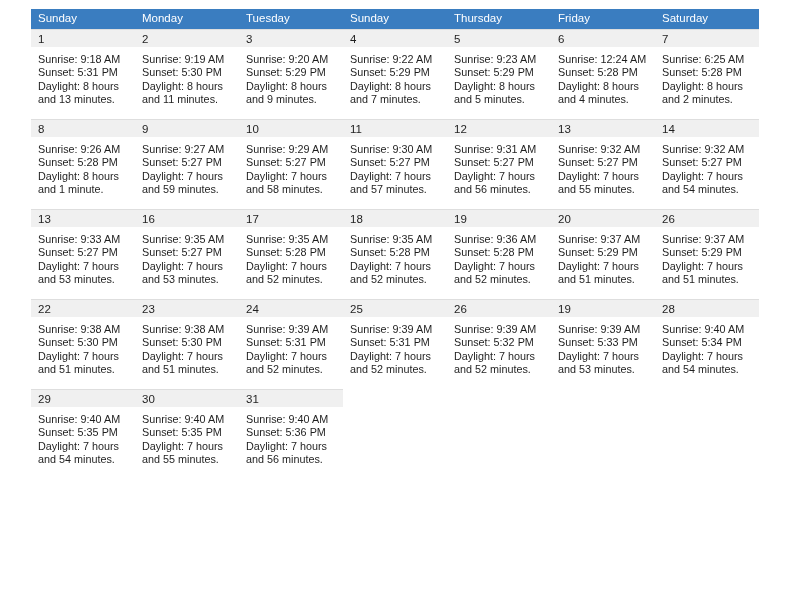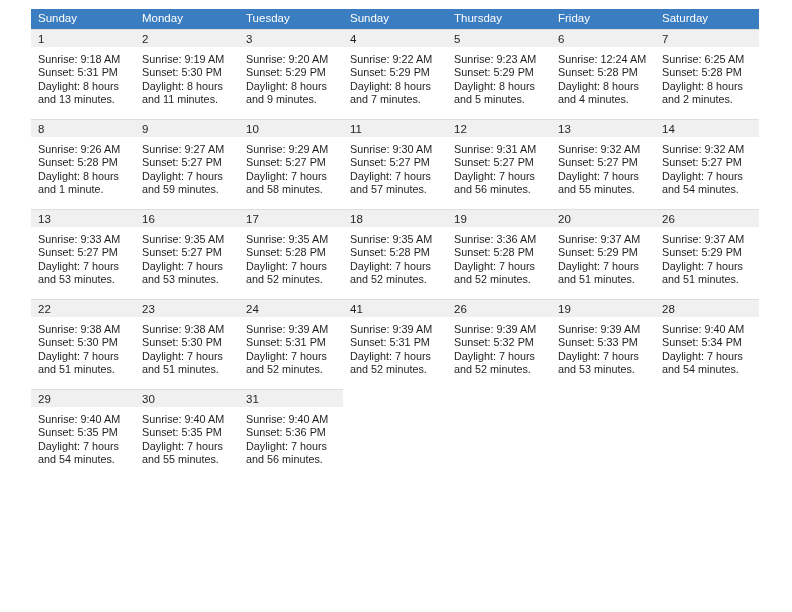--- a/index.html
+++ b/index.html
@@ -352,21 +352,21 @@
                 <div>Sunset: 5:28 PM</div>
                 <div>Daylight: 7 hours</div>
                 <div>and 52 minutes.</div>
               </div>
             </div>
           </td>
           <td>
             <div class="daycell">
               <div class="daynum">19</div>
               <div class="info">
-                <div>Sunrise: 3:36 AM</div>
+                <div>Sunrise: 9:36 AM</div>
                 <div>Sunset: 5:28 PM</div>
                 <div>Daylight: 7 hours</div>
                 <div>and 52 minutes.</div>
               </div>
             </div>
           </td>
           <td>
             <div class="daycell">
               <div class="daynum">20</div>
               <div class="info">
@@ -418,21 +418,21 @@
               <div class="info">
                 <div>Sunrise: 9:39 AM</div>
                 <div>Sunset: 5:31 PM</div>
                 <div>Daylight: 7 hours</div>
                 <div>and 52 minutes.</div>
               </div>
             </div>
           </td>
           <td>
             <div class="daycell">
-              <div class="daynum">41</div>
+              <div class="daynum">25</div>
               <div class="info">
                 <div>Sunrise: 9:39 AM</div>
                 <div>Sunset: 5:31 PM</div>
                 <div>Daylight: 7 hours</div>
                 <div>and 52 minutes.</div>
               </div>
             </div>
           </td>
           <td>
             <div class="daycell">

